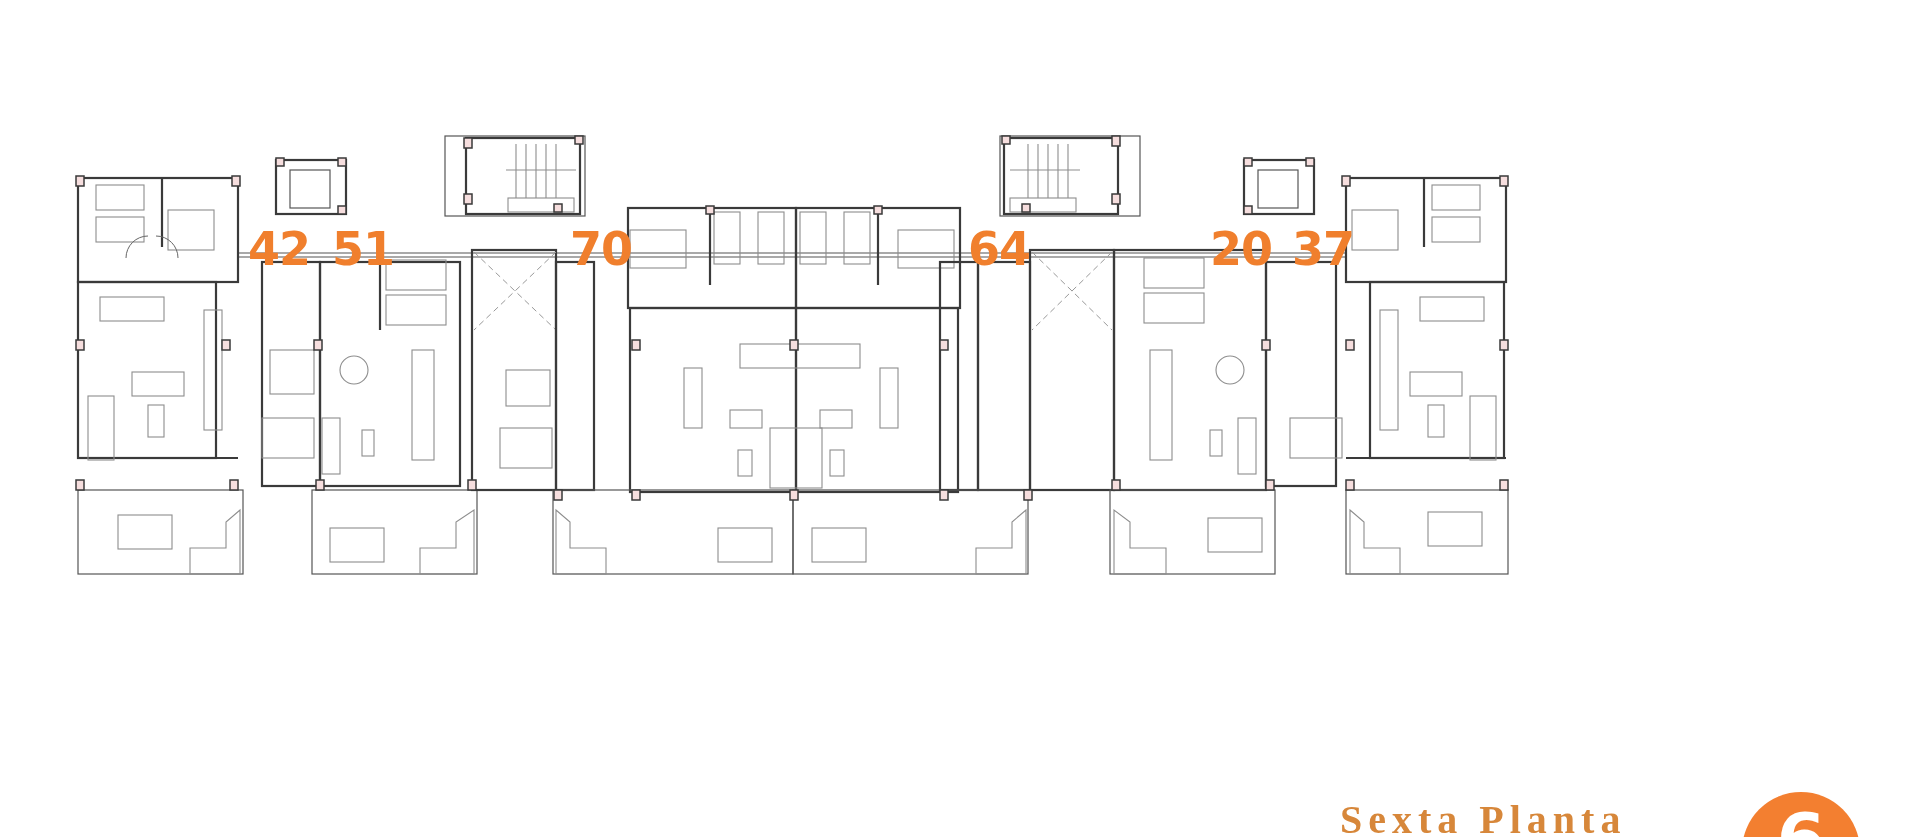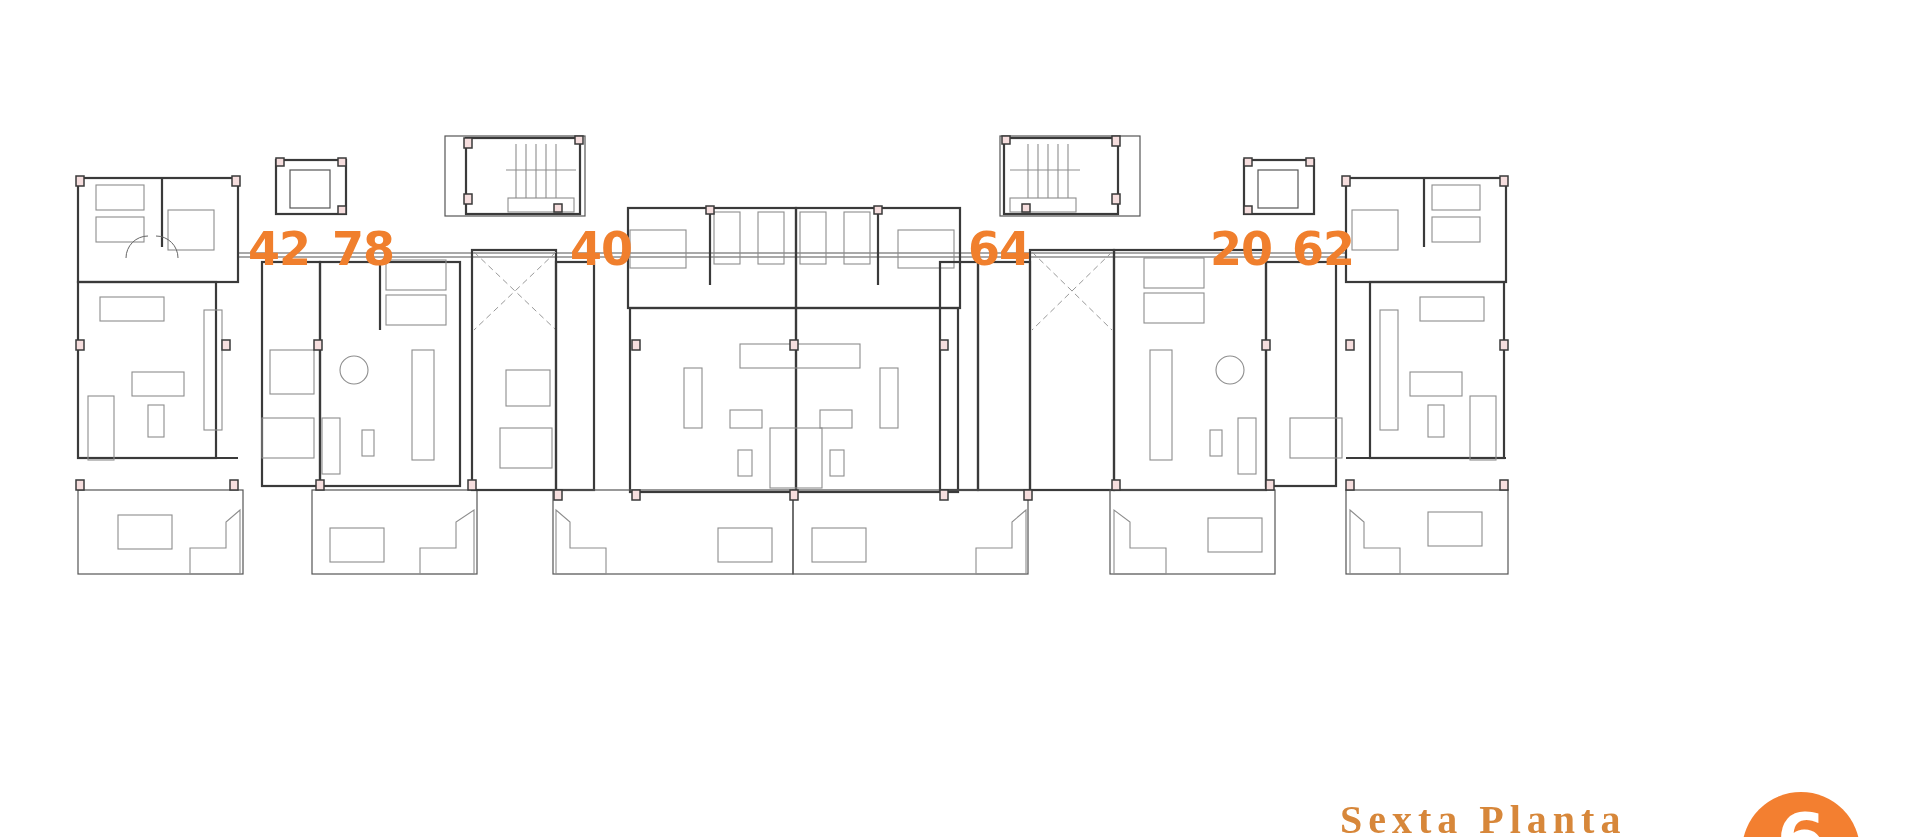--- a/index.html
+++ b/index.html
@@ -240,22 +240,22 @@
     <rect class="col" x="940" y="490" width="8" height="10"></rect>
     <rect class="col" x="1024" y="490" width="8" height="10"></rect>
     <rect class="col" x="1112" y="480" width="8" height="10"></rect>
     <rect class="col" x="1266" y="480" width="8" height="10"></rect>
     <rect class="col" x="1346" y="480" width="8" height="10"></rect>
     <rect class="col" x="1500" y="480" width="8" height="10"></rect>
   </g>
 </svg>
 
 <div class="unit-label" style="left:248px;top:226px;">42</div>
-<div class="unit-label" style="left:332px;top:226px;">78</div>
-<div class="unit-label" style="left:570px;top:226px;">40</div>
+<div class="unit-label" style="left:332px;top:226px;">51</div>
+<div class="unit-label" style="left:570px;top:226px;">70</div>
 <div class="unit-label" style="left:968px;top:226px;">64</div>
 <div class="unit-label" style="left:1210px;top:226px;">20</div>
-<div class="unit-label" style="left:1292px;top:226px;">62</div>
+<div class="unit-label" style="left:1292px;top:226px;">37</div>
 
 <div class="floor-title">Sexta Planta</div>
 <div class="floor-badge">
   <div class="floor-badge-num">6</div>
 </div>
 
 </body></html>

